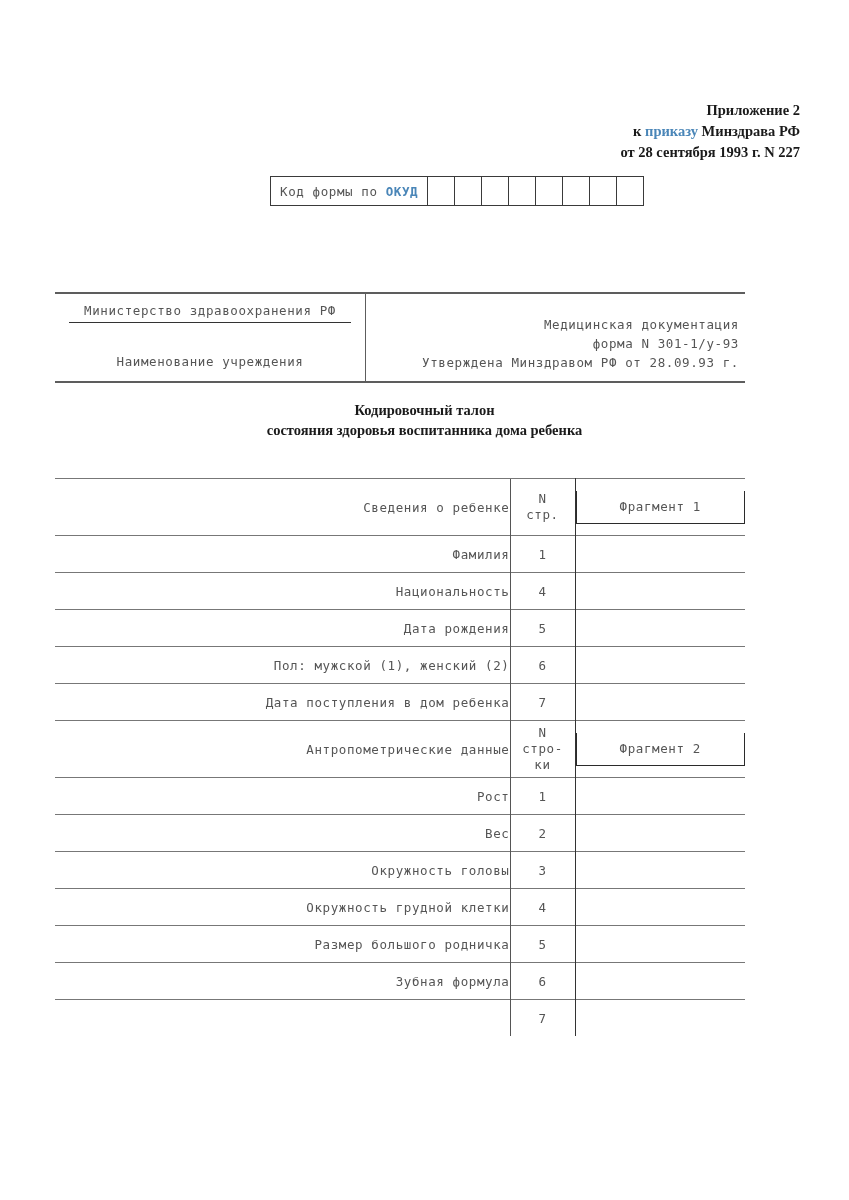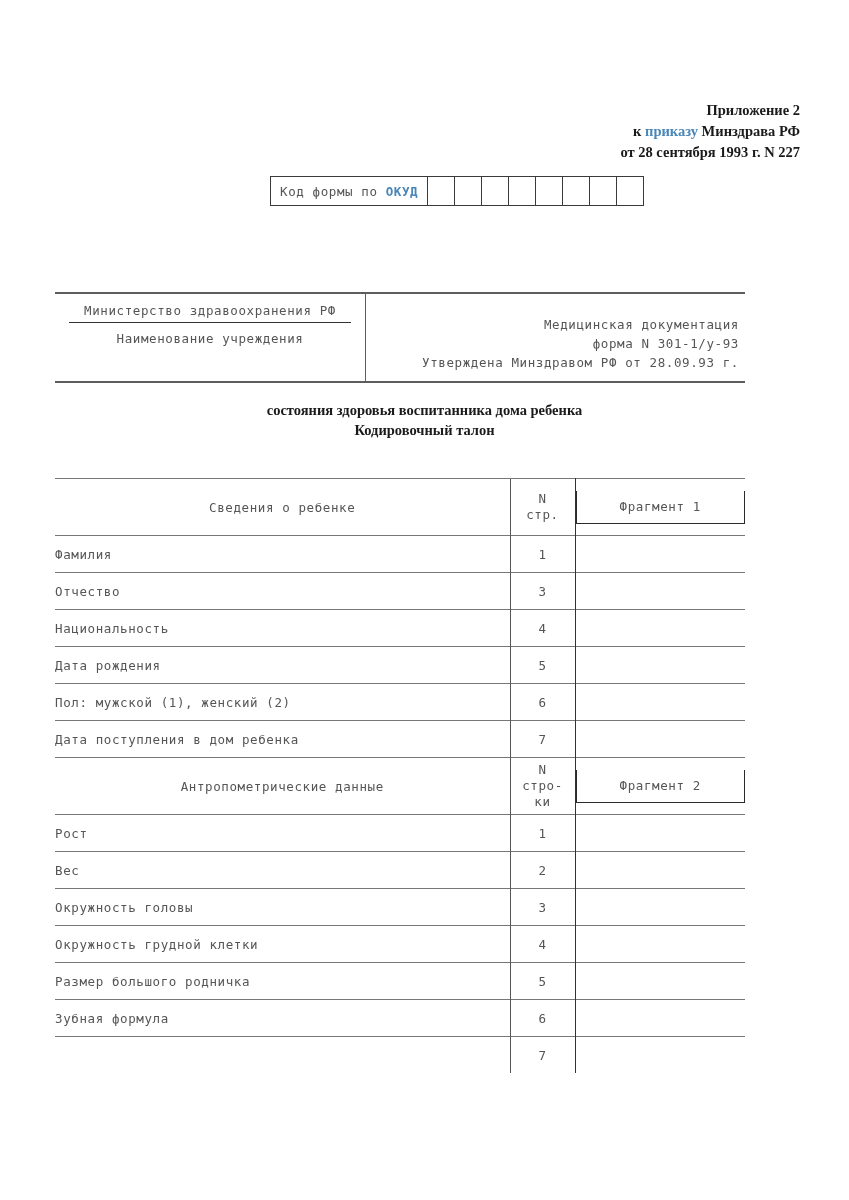--- a/index.html
+++ b/index.html
@@ -83,20 +83,21 @@
     text-align: center;
     box-sizing: border-box;
   }
   .inst-left .top-line {
     padding-bottom: 4px;
     border-bottom: 1.5px solid #333;
     margin: 0 14px 0 14px;
   }
   .inst-left .bot-line {
     padding-top: 8px;
+    margin-top: 23px;
   }
   .inst-right {
     flex: 1;
     padding: 21px 6px 9px 0;
     text-align: right;
     box-sizing: border-box;
     line-height: 19px;
   }
 
   
@@ -127,20 +128,21 @@
     table-layout: fixed;
   }
   .maintable col.c1 { width: 455px; }
   .maintable col.c2 { width: 65px; }
   .maintable col.c3 { width: 170px; }
 
   .maintable td {
     border-top: 1.6px solid #777;
     padding: 0;
     vertical-align: middle;
+    text-align: right;
   }
   .maintable tr.hdr td {
     border-top: 1.6px solid #777;
   }
   .maintable td.col-num {
     border-left: 1px solid #555;
     border-right: 1px solid #333;
     text-align: center;
   }
   .maintable td.col-frag {
@@ -213,22 +215,22 @@
       <div class="bot-line">Наименование учреждения</div>
     </div>
     <div class="inst-right">
       <div>Медицинская документация</div>
       <div>форма N 301-1/у-93</div>
       <div>Утверждена Минздравом РФ от 28.09.93 г.</div>
     </div>
   </div>
 
   <div class="title">
+    <span class="ln">Кодировочный талон</span>
     <span class="ln">состояния здоровья воспитанника дома ребенка</span>
-    <span class="ln">Кодировочный талон</span>
   </div>
 
   <table class="maintable">
     <colgroup>
       <col class="c1">
         <col class="c2">
         <col class="c3">
     </colgroup>
     <tbody>
 
@@ -239,25 +241,20 @@
           <div>стр.</div>
         </td>
         <td class="col-frag hdr-frag">
           <div class="fragbox">Фрагмент 1</div>
         </td>
       </tr>
 
       <tr>
         <td class="rowlabel">Фамилия</td>
         <td class="col-num rownum">1</td>
-        <td class="col-frag"></td>
-      </tr>
-      <tr>
-        <td class="rowlabel">Отчество</td>
-        <td class="col-num rownum">3</td>
         <td class="col-frag"></td>
       </tr>
       <tr>
         <td class="rowlabel">Национальность</td>
         <td class="col-num rownum">4</td>
         <td class="col-frag"></td>
       </tr>
       <tr>
         <td class="rowlabel">Дата рождения</td>
         <td class="col-num rownum">5</td>

